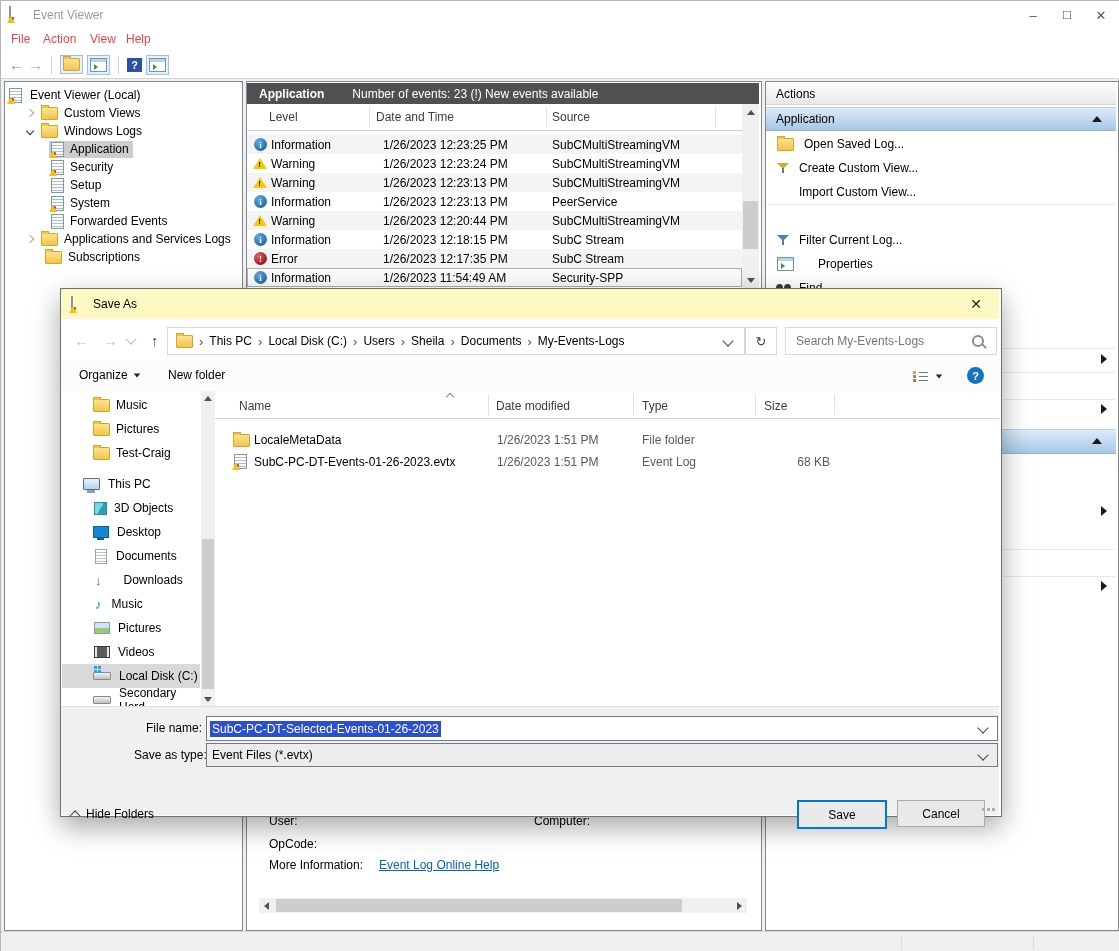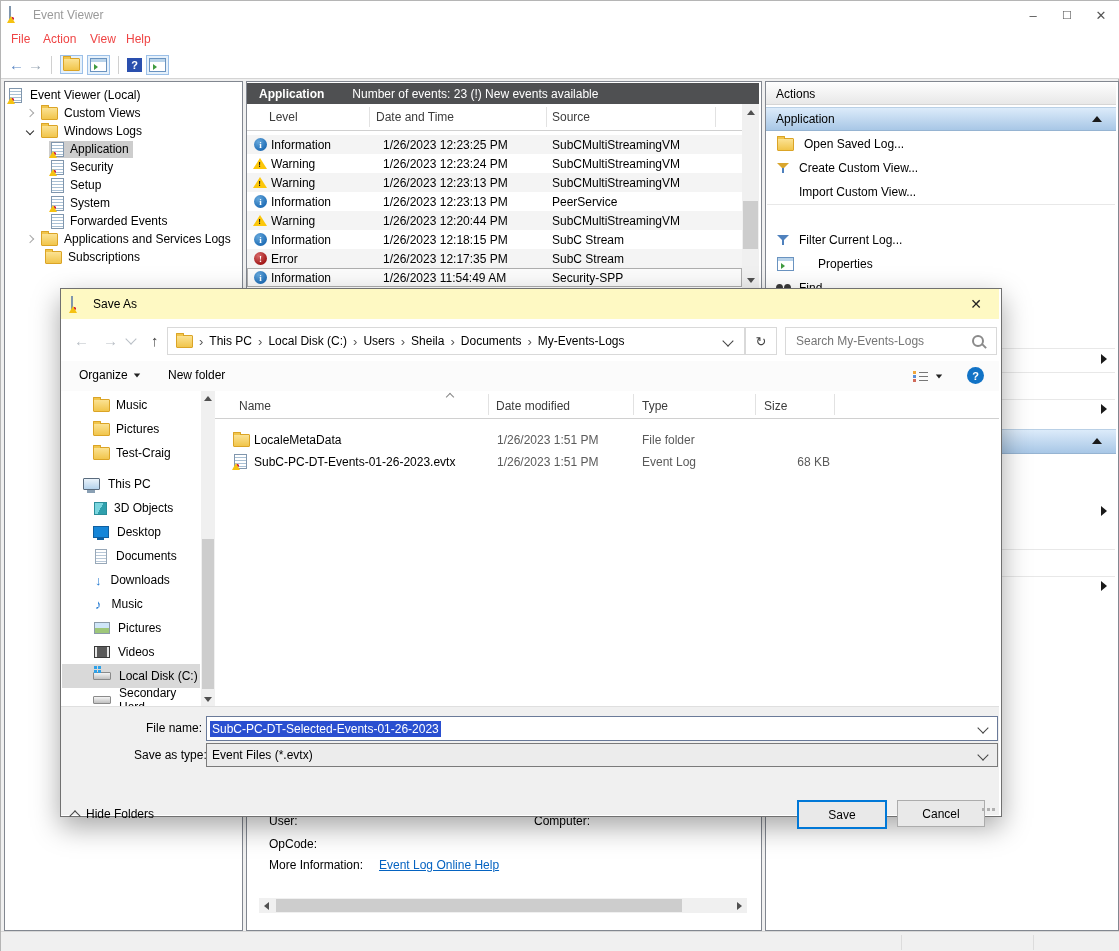--- a/index.html
+++ b/index.html
@@ -418,21 +418,21 @@
     <div class="side-row" style="top:129px">
       <span class="dsk" style="margin-left:31px"></span>
       <span style="margin-left:8px">Desktop</span>
     </div>
     <div class="side-row" style="top:153px">
       <span class="doci" style="margin-left:33px"></span>
       <span style="margin-left:9px">Documents</span>
     </div>
     <div class="side-row" style="top:177px">
       <span class="dl" style="margin-left:33px"></span>
-      <span style="margin-left:9px">Downloads</span>
+      <span style="margin-left:22px">Downloads</span>
     </div>
     <div class="side-row" style="top:201px">
       <span class="mus" style="margin-left:33px"></span>
       <span style="margin-left:10px">Music</span>
     </div>
     <div class="side-row" style="top:225px">
       <span class="pici" style="margin-left:32px"></span>
       <span style="margin-left:8px">Pictures</span>
     </div>
     <div class="side-row" style="top:249px">

